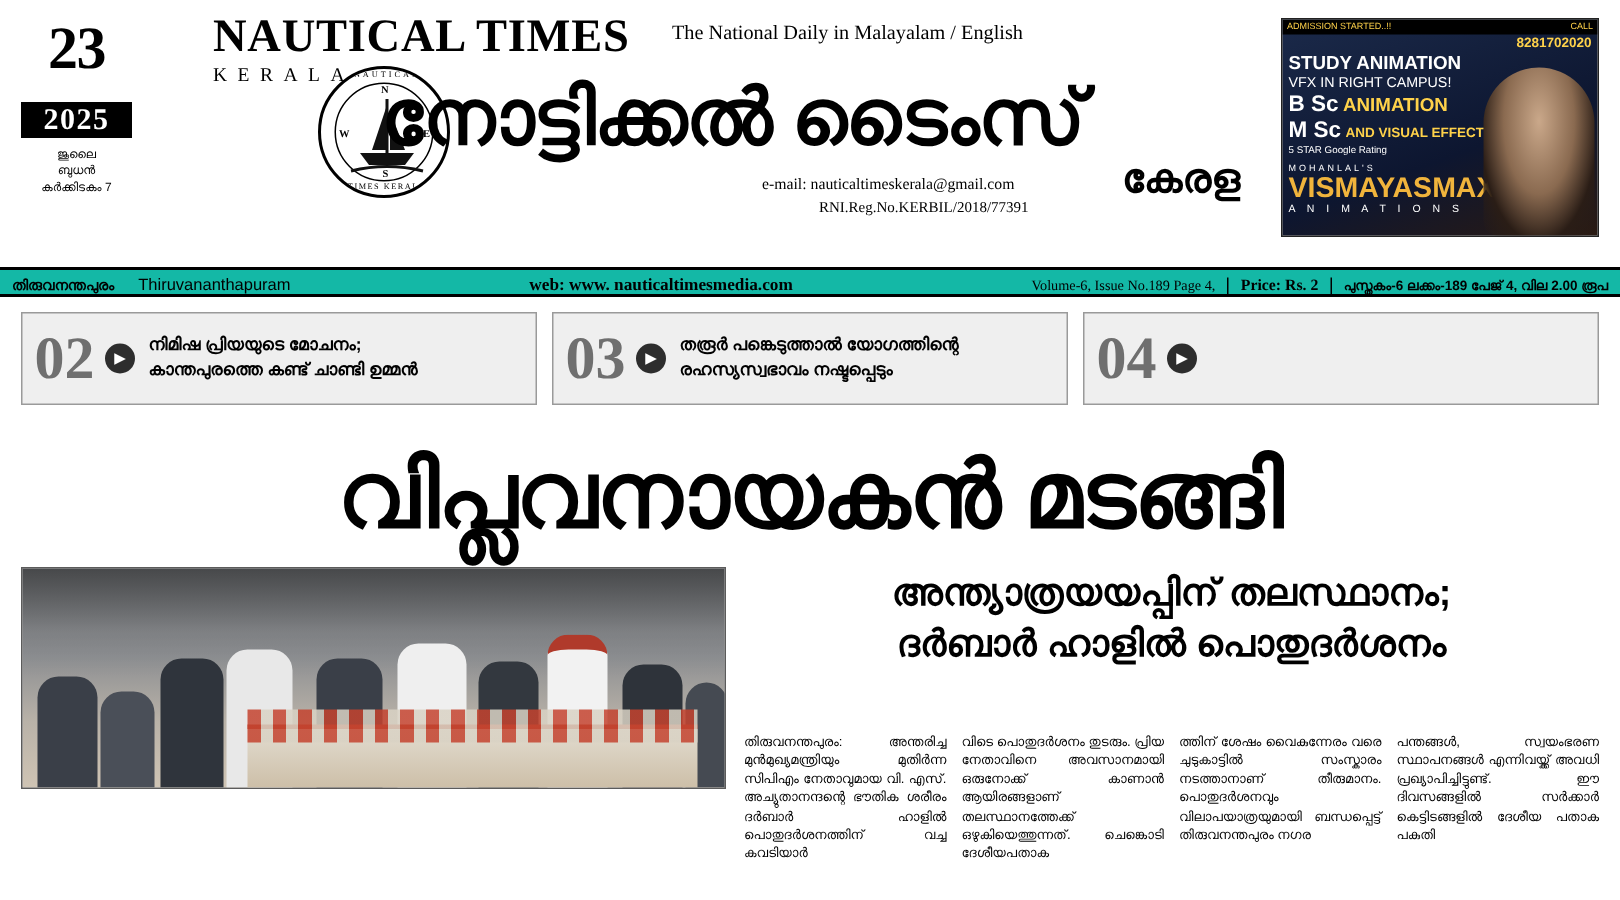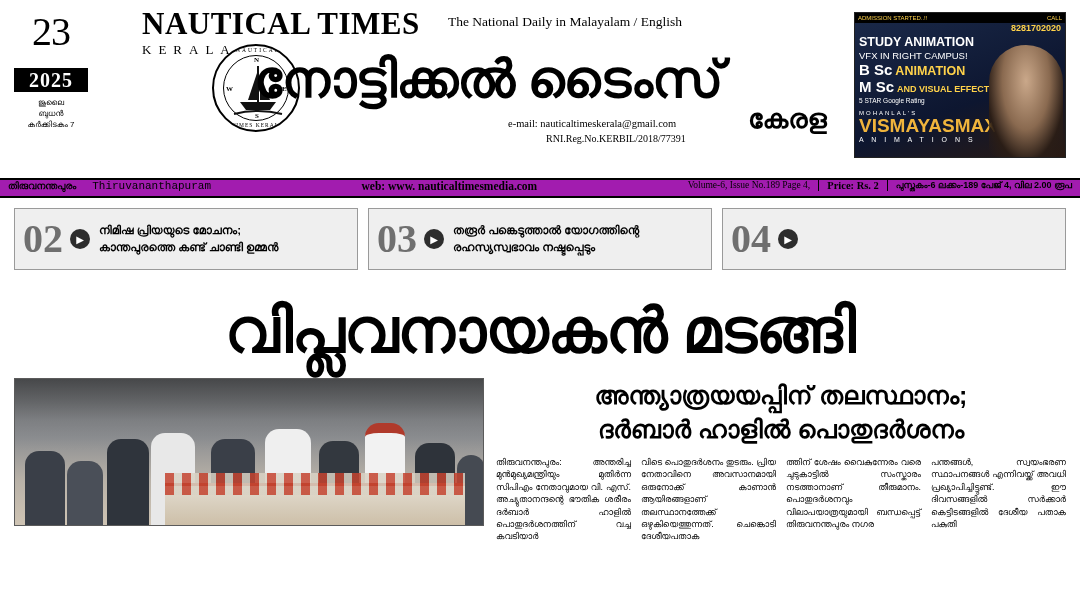--- a/index.html
+++ b/index.html
@@ -27,21 +27,21 @@
 
   
   .date-block {
     width: 74px;
     margin-top: 4px;
     text-align: center;
     flex: 0 0 auto;
   }
   .date-day {
     font-family: "Liberation Serif", serif;
-    font-weight: normal;
+    font-weight: bold;
     font-size: 40px;
     line-height: 40px;
     letter-spacing: -1px;
     color: #000;
   }
   .date-year {
     margin-top: 16px;
     background: #000;
     color: #fff;
     font-family: "Liberation Serif", serif;
@@ -199,30 +199,30 @@
     background: radial-gradient(ellipse at 50% 32%, #caa88a 0%, #8a6a50 45%, #2a1d16 75%, rgba(0,0,0,0) 100%);
     border-radius: 38px 38px 10px 10px;
   }
 
   
   .info-strip {
     height: 20px;
     border-top: 2px solid #000;
     border-bottom: 2px solid #000;
     display: flex;
-    align-items: flex-start;
+    align-items: flex-end;
     font-size: 10px;
-    background: #a21caf;
+    background: #14b8a6;
   }
   .info-strip > div {
     display: flex; align-items: center; padding: 0 8px;
     white-space: nowrap;
   }
   .is-mal { font-weight: bold; font-size: 9.5px; }
-  .is-eng { font-family: Liberation Mono, monospace; font-size: 11px; }
+  .is-eng { font-family: Liberation Sans, sans-serif; font-size: 11px; }
   .is-web { font-family: "Liberation Serif", serif; font-weight: bold; font-size: 11.5px; flex: 1 1 auto; justify-content: center;}
   .is-vol { font-family: "Liberation Serif", serif; font-size: 9.5px; }
   .is-price {
     font-family: "Liberation Serif", serif; font-weight: bold; font-size: 10.5px;
     border-left: 1px solid #000; border-right: 1px solid #000;
   }
   .is-mal2 { font-size: 9px; font-weight: bold; }
 
   
   .teasers {
@@ -313,20 +313,21 @@
     text-align: center;
     font-weight: bold;
     font-size: 25px;
     line-height: 34px;
     color: #000;
     padding: 0 0 10px 0;
   }
   .cols {
     display: flex;
     gap: 10px;
+    margin-top: 32px;
   }
   .cols .col {
     flex: 1 1 0;
     font-size: 8.8px;
     line-height: 12.4px;
     text-align: justify;
     color: #000;
   }
 </style>
 </head>

